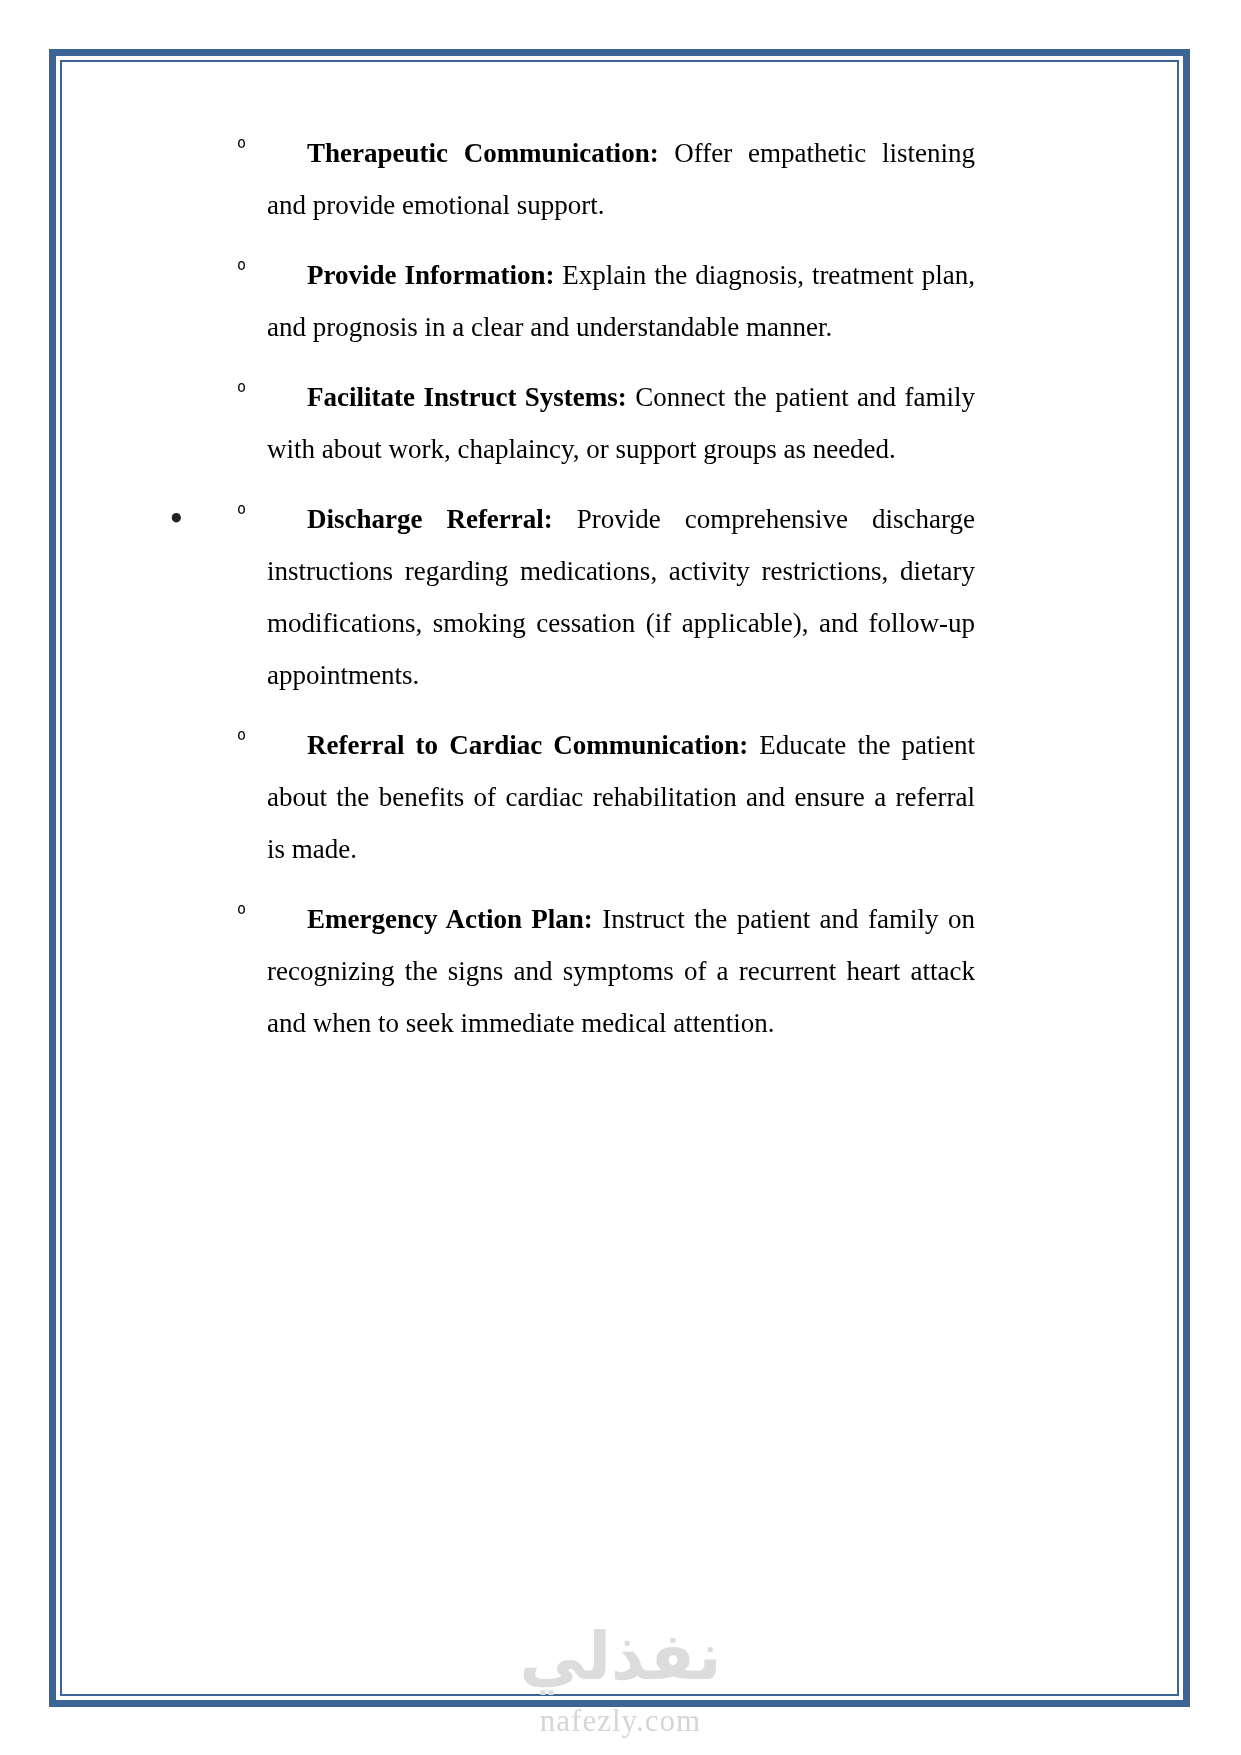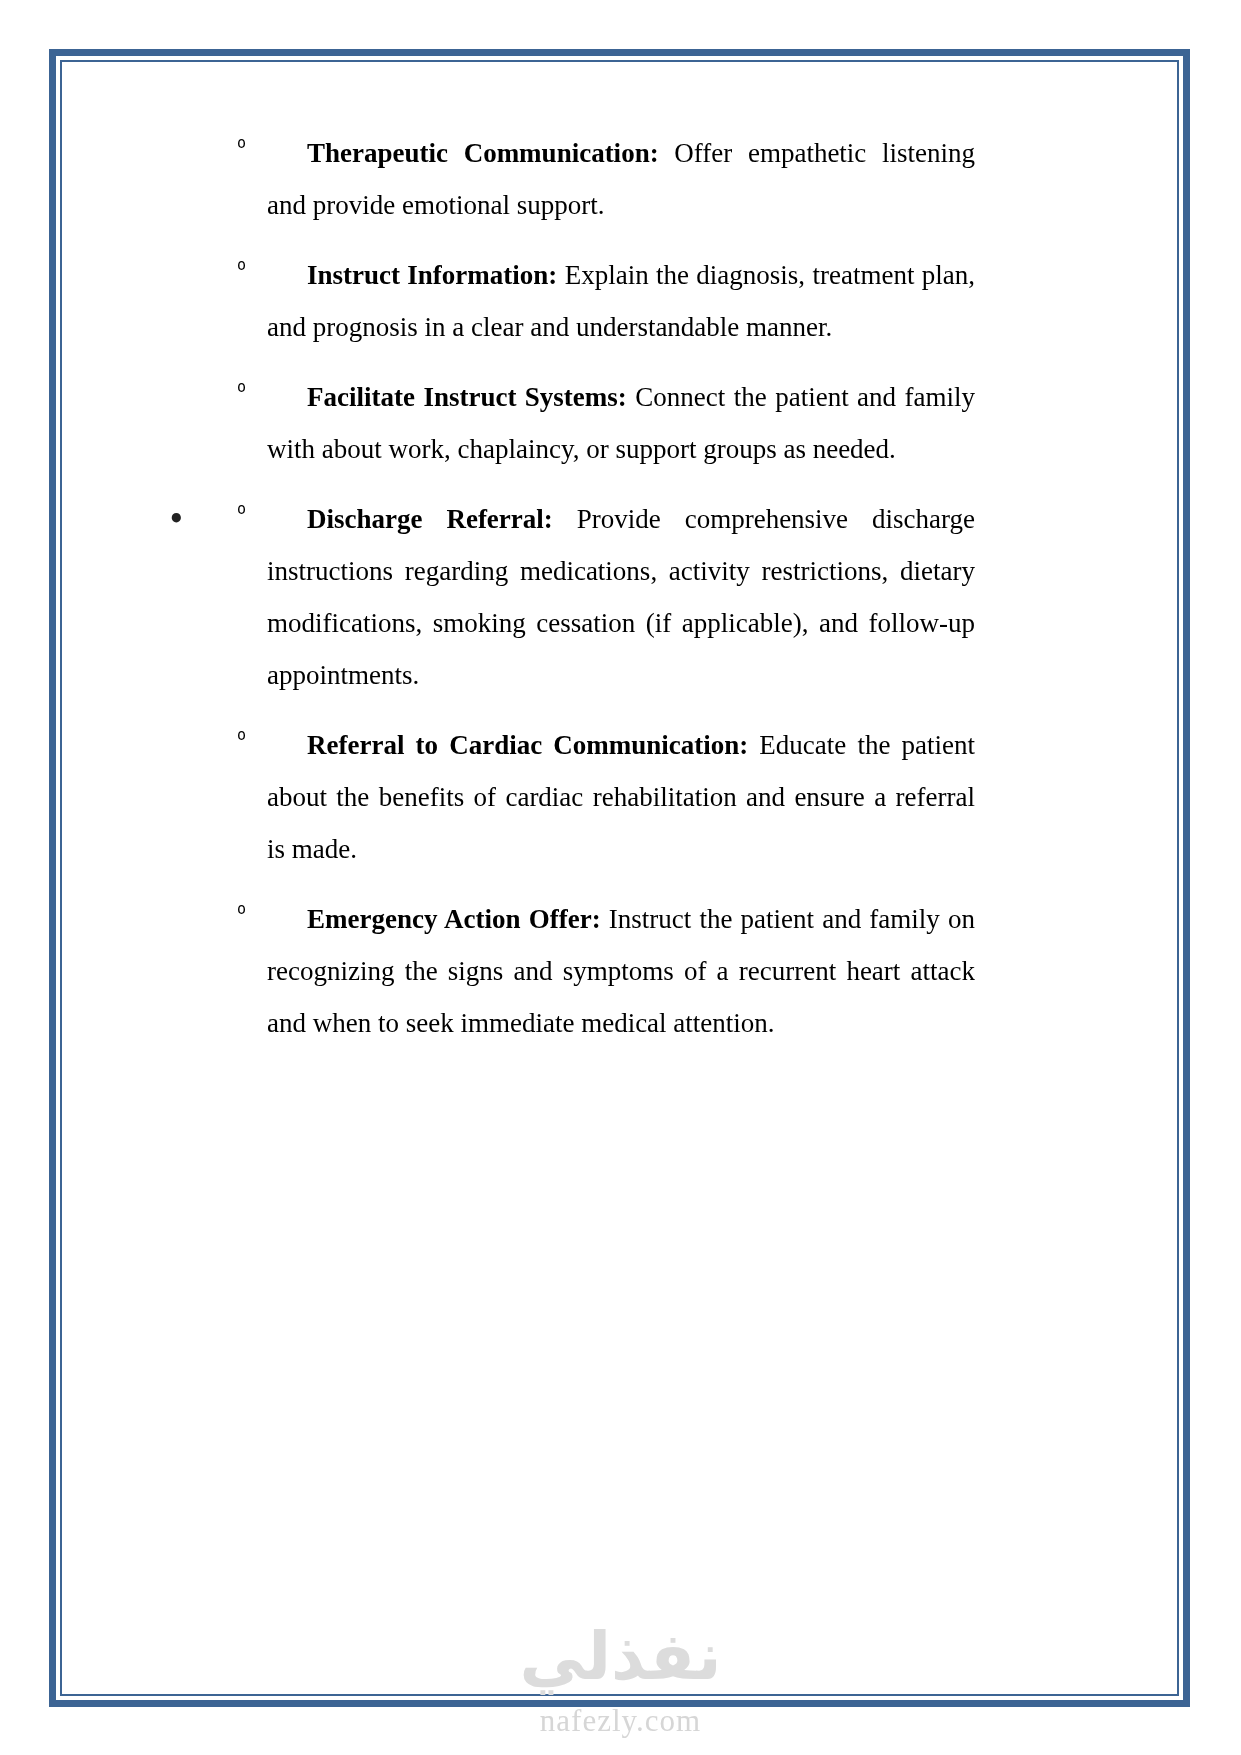--- a/index.html
+++ b/index.html
@@ -100,39 +100,39 @@
   <div class="frame-inner"></div>
 </div>
 
 <div class="content">
 
   <div class="sub-item first">
     <span class="marker">o</span><span class="bold-lead">Therapeutic Communication:</span><span> Offer empathetic listening and provide emotional support.</span>
   </div>
 
   <div class="sub-item">
-    <span class="marker">o</span><span class="bold-lead">Instruct Information:</span><span> Explain the diagnosis, treatment plan, and prognosis in a clear and understandable manner.</span>
+    <span class="marker">o</span><span class="bold-lead">Provide Information:</span><span> Explain the diagnosis, treatment plan, and prognosis in a clear and understandable manner.</span>
   </div>
 
   <div class="sub-item">
     <span class="marker">o</span><span class="bold-lead">Facilitate Instruct Systems:</span><span> Connect the patient and family with about work, chaplaincy, or support groups as needed.</span>
   </div>
 
   <div class="heading-item">
     <span class="marker">•</span>
   </div>
 
   <div class="sub-item">
     <span class="marker">o</span><span class="bold-lead">Discharge Referral:</span><span> Provide comprehensive discharge instructions regarding medications, activity restrictions, dietary modifications, smoking cessation (if applicable), and follow-up appointments.</span>
   </div>
 
   <div class="sub-item">
     <span class="marker">o</span><span class="bold-lead">Referral to Cardiac Communication:</span><span> Educate the patient about the benefits of cardiac rehabilitation and ensure a referral is made.</span>
   </div>
 
   <div class="sub-item">
-    <span class="marker">o</span><span class="bold-lead">Emergency Action Offer:</span><span> Instruct the patient and family on recognizing the signs and symptoms of a recurrent heart attack and when to seek immediate medical attention.</span>
+    <span class="marker">o</span><span class="bold-lead">Emergency Action Plan:</span><span> Instruct the patient and family on recognizing the signs and symptoms of a recurrent heart attack and when to seek immediate medical attention.</span>
   </div>
 
 </div>
 
 <div class="watermark wm-logo">نفذلي</div>
 <div class="watermark wm-site">nafezly.com</div>
 
 </body></html>

